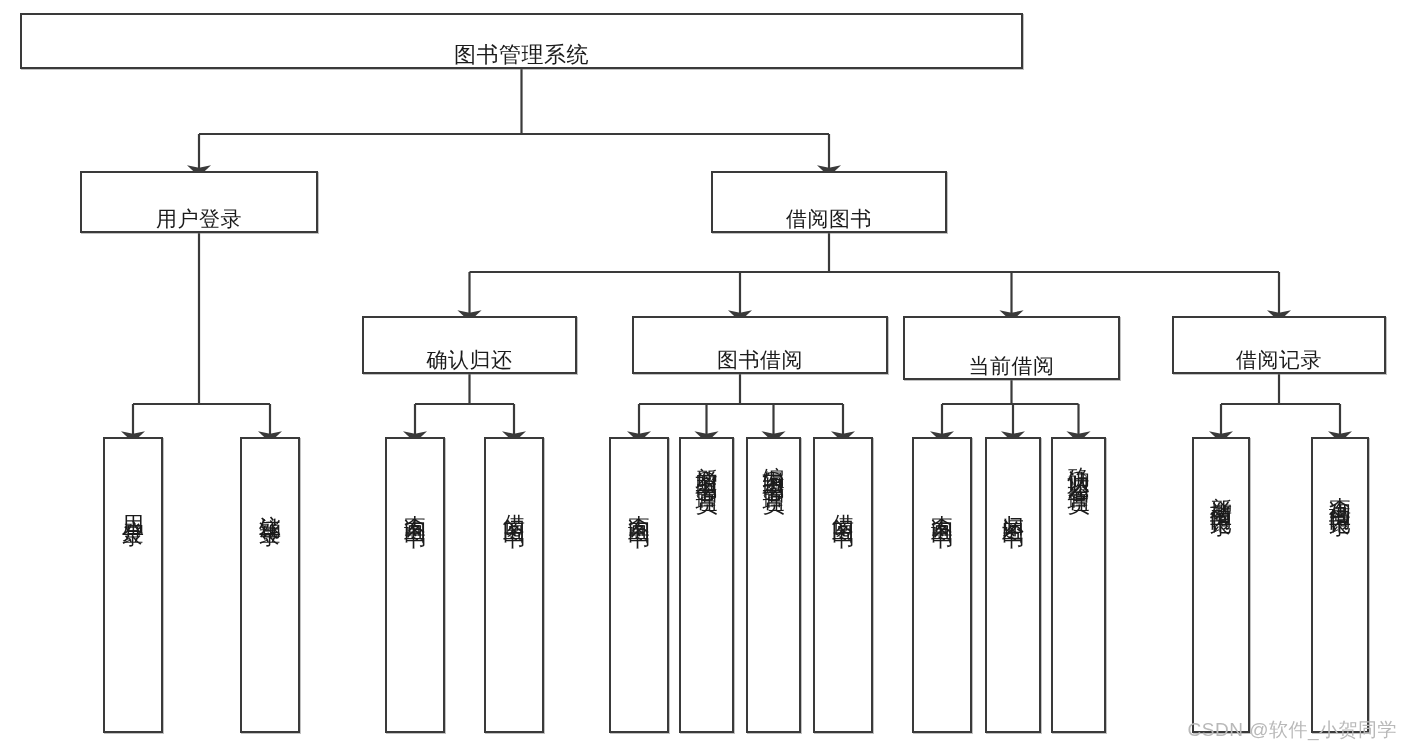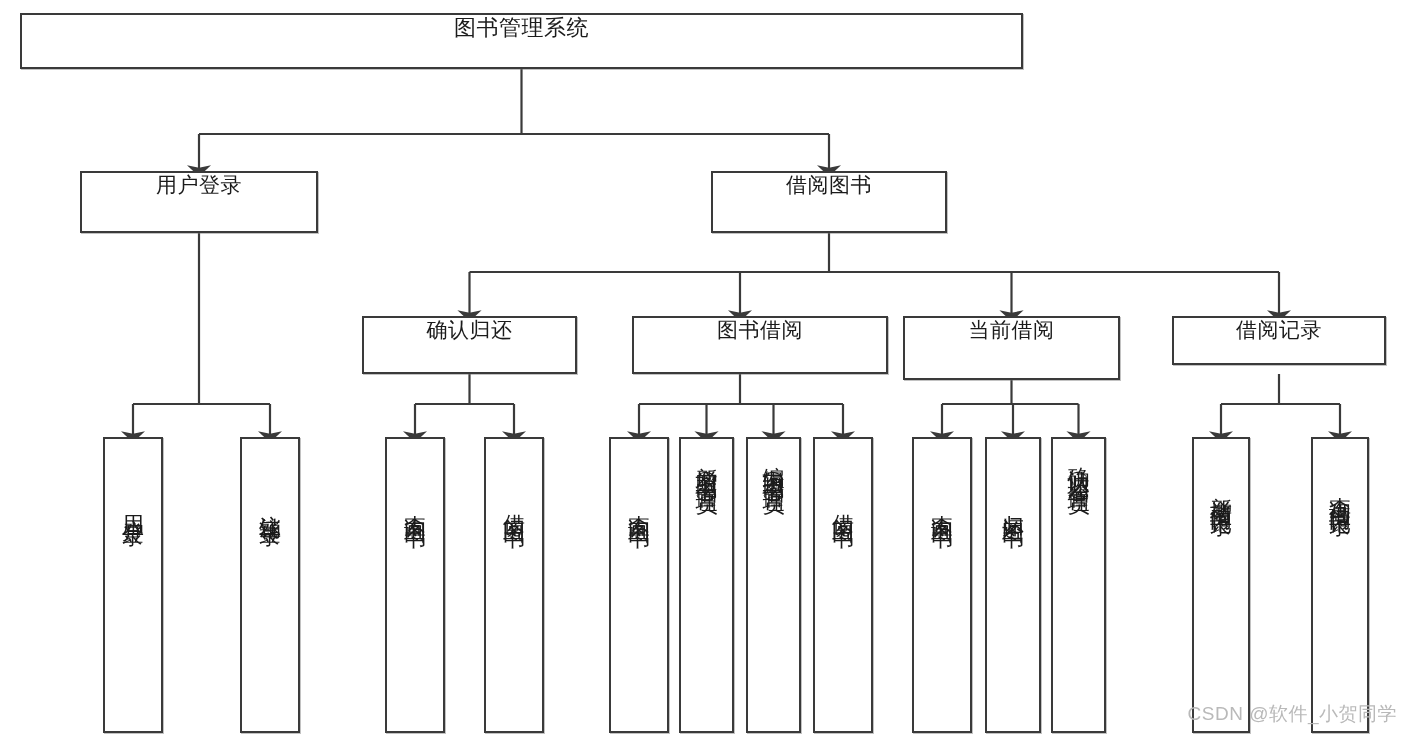--- a/index.html
+++ b/index.html
@@ -24,21 +24,21 @@
     width: 1405px;
     height: 747px;
     pointer-events: none;
   }
   .node {
     position: absolute;
     box-sizing: border-box;
     border: 2px solid #3a3a3a;
     background: #ffffff;
     display: flex;
-    align-items: flex-start;
+    align-items: flex-end;
     justify-content: center;
     color: #1b1b1b;
     box-shadow: 1px 1px 0 rgba(120,120,120,0.45);
   }
   .node .label {
     display: block;
     text-align: center;
     line-height: 1.15;
     letter-spacing: 0.5px;
   }
@@ -69,21 +69,21 @@
   }
   .node.vert.mid .label {
     padding-top: 34px;
   }
   .node.vert.tall .label {
     padding-top: 4px;
   }
   .watermark {
     position: absolute;
     right: 8px;
-    bottom: 20px;
+    bottom: 4px;
     font-size: 19px;
     color: #b9b9b9;
     white-space: nowrap;
     letter-spacing: 0.5px;
   }
 </style>
 </head>
 <body>
 
 <div id="canvas">
@@ -143,21 +143,21 @@
       </div>
       <div class="node horiz" style="left: 362px; top: 316px; width: 215px; height: 58px;">
         <span class="label">确认归还</span>
       </div>
       <div class="node horiz" style="left: 632px; top: 316px; width: 256px; height: 58px;">
         <span class="label">图书借阅</span>
       </div>
       <div class="node horiz" style="left: 903px; top: 316px; width: 217px; height: 64px;">
         <span class="label">当前借阅</span>
       </div>
-      <div class="node horiz" style="left: 1172px; top: 316px; width: 214px; height: 49px;">
+      <div class="node horiz" style="left: 1172px; top: 316px; width: 214px; height: 58px;">
         <span class="label">借阅记录</span>
       </div>
       <div class="node vert short" style="left: 103px; top: 437px; width: 60px; height: 296px;">
         <span class="label">用户登录</span>
       </div>
       <div class="node vert short" style="left: 240px; top: 437px; width: 60px; height: 296px;">
         <span class="label">注销登录</span>
       </div>
       <div class="node vert short" style="left: 385px; top: 437px; width: 60px; height: 296px;">
         <span class="label">查询图书</span>

